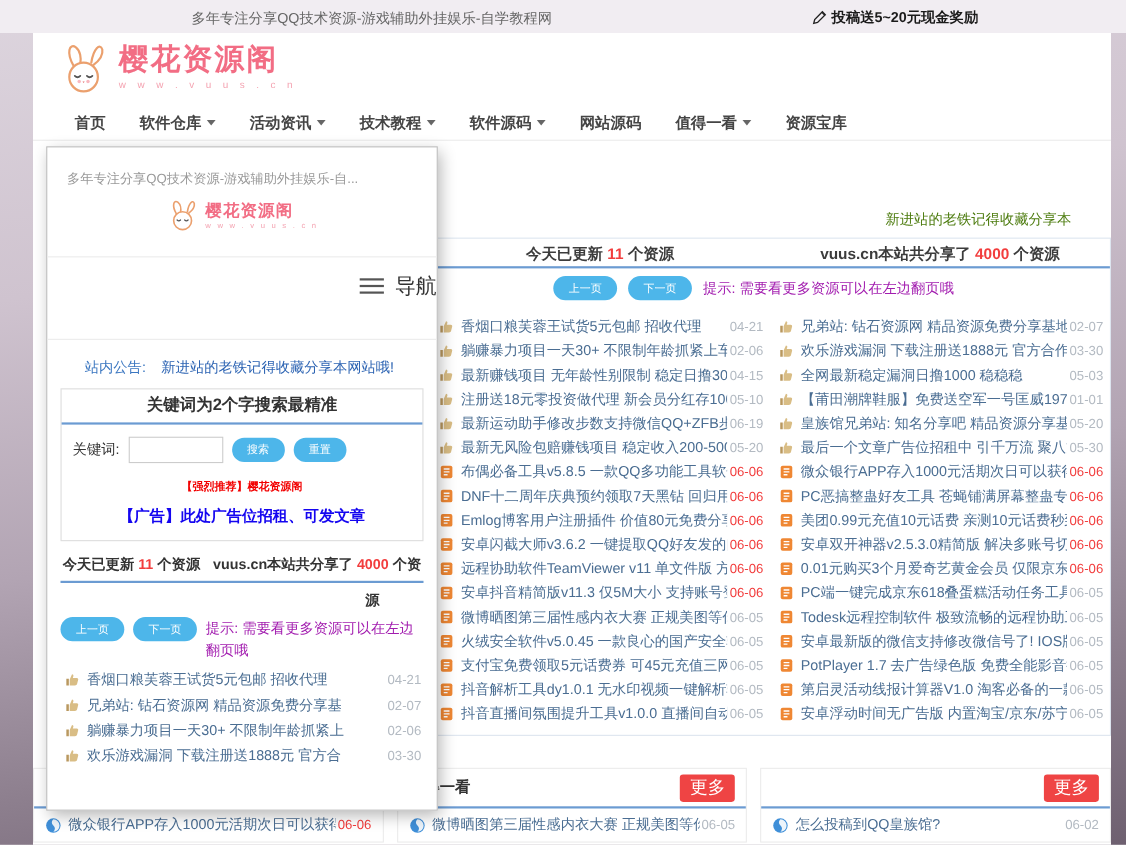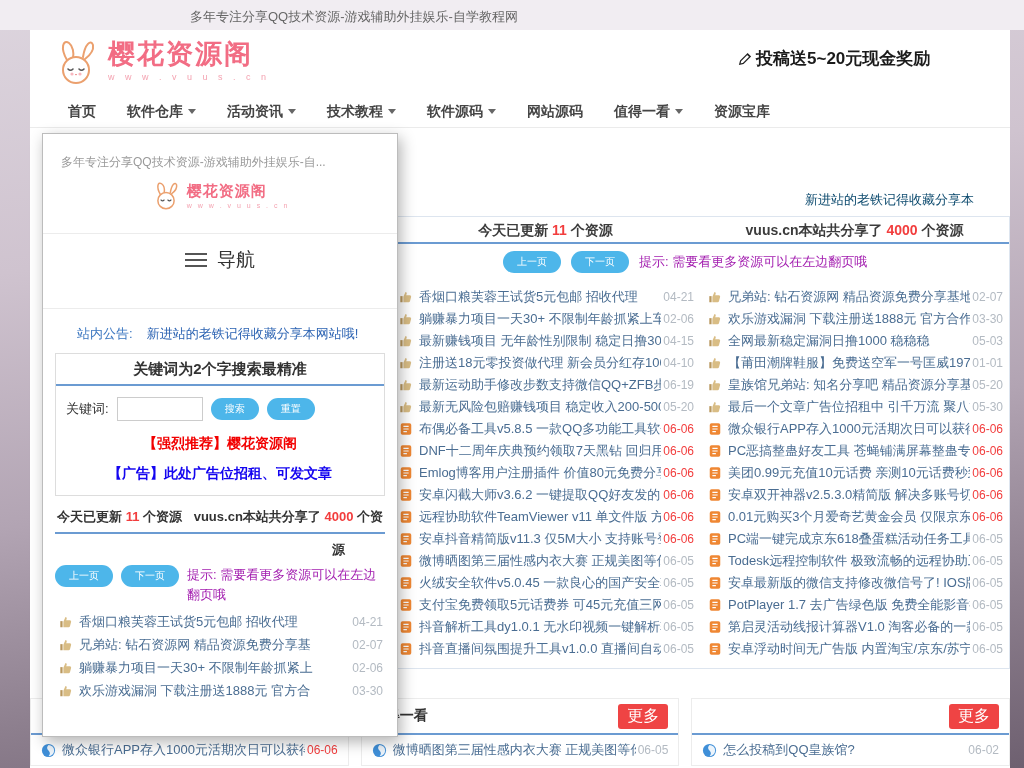--- a/index.html
+++ b/index.html
@@ -3,35 +3,35 @@
 <meta charset="utf-8">
 <style>
   html,body{margin:0;padding:0}
   body{
     width:1024px;height:768px;overflow:hidden;position:relative;
     font-family:"Liberation Sans","DejaVu Sans",sans-serif;
     background:linear-gradient(172deg,#ddd5de 0%,#cfc3cf 30%,#b2a4b3 58%,#8d7f8e 80%,#6e6070 100%);
   }
   
   .topbar{position:absolute;left:0;top:0;width:1024px;height:30px;background:#f1edf2;z-index:5;}
-  .topbar .slogan{position:absolute;left:190px;top:8px;font-size:13px;color:#666;}
-  .topbar .promo{position:absolute;left:738px;top:7px;font-size:17px;font-weight:bold;color:#1b1b1b;display:flex;align-items:center;gap:4px;margin-top:40px;}
+  .topbar .slogan{position:absolute;left:174px;top:8px;font-size:13px;color:#666;}
+  .topbar .promo{position:absolute;left:738px;top:7px;font-size:13px;font-weight:bold;color:#1b1b1b;display:flex;align-items:center;gap:4px;}
   
   .page{position:absolute;left:30px;top:30px;width:980px;height:738px;background:#fff;}
   
   .site-head{position:relative;height:66px;}
   .logo{position:absolute;left:22px;top:6px;display:flex;align-items:center;gap:8px;cursor:pointer;}
   .logo-text .name{font-size:27px;font-weight:bold;color:#f26d84;letter-spacing:2px;line-height:1.1;}
   .logo-text .url{font-size:9px;color:#f4a3b1;letter-spacing:4px;margin-top:2px;}
   
   .nav{position:absolute;top:66px;left:0;right:0;height:32px;border-bottom:1px solid #ebebeb;display:flex;align-items:center;padding-left:38px;box-sizing:border-box;}
   .nav-item{display:flex;align-items:center;margin-right:31px;font-size:14px;font-weight:600;color:#454545;cursor:pointer;white-space:nowrap;}
   .caret{width:0;height:0;border-left:4px solid transparent;border-right:4px solid transparent;border-top:5px solid #666;margin-left:5px;}
   
-  .announce{position:absolute;top:161px;right:36px;font-size:13px;color:#0c4a6e;white-space:nowrap;}
+  .announce{position:absolute;top:161px;right:36px;font-size:13px;color:#4d7c0f;white-space:nowrap;}
   
   .main-panel{position:absolute;left:360px;top:186px;width:620px;border:1px solid #dde5ef;background:#fff;box-sizing:border-box;}
   .panel-heads{display:flex;height:27px;}
   .panel-head{flex:1;text-align:center;line-height:27px;font-size:14px;font-weight:bold;color:#3c3c3c;border-bottom:2px solid #6b9bd2;}
   .panel-head b{color:#f23d3d;}
   .pagi{height:36px;display:flex;align-items:center;padding-left:112px;gap:10px;}
   .hint{font-size:13px;color:#a21caf;}
   .pill{background:#4db6ea;color:#fff;border:none;border-radius:13px;padding:4px 14px;font-size:10px;cursor:pointer;}
   .cols{display:flex;padding:6px 0 8px;}
   .col{flex:1;min-width:0;padding:0 6px;}
@@ -50,29 +50,29 @@
   .bp-item{height:30px;display:flex;align-items:center;padding:0 10px;font-size:13px;min-width:0;}
   .bp-item .icon{flex:0 0 15px;width:15px;height:15px;margin-right:6px;}
   .bp-item .txt{color:#4a6d92;flex:1;min-width:0;overflow:hidden;white-space:nowrap;cursor:pointer;}
   
   .overlay{position:absolute;left:12px;top:103px;width:356px;height:604px;background:#fff;border:1px solid #bcbcbc;box-shadow:3px 5px 14px rgba(0,0,0,.3);z-index:50;overflow:hidden;box-sizing:border-box;}
   .ov-slogan{margin:20px 18px 4px;color:#999;font-size:12px;white-space:nowrap;overflow:hidden;}
   .ov-logo{display:flex;justify-content:center;align-items:center;gap:6px;margin-top:8px;cursor:pointer;}
   .ov-logo .name{font-size:15px;font-weight:bold;color:#f26d84;letter-spacing:1px;}
   .ov-logo .url{font-size:7px;color:#f4a3b1;letter-spacing:2px;margin-top:1px;}
   .ov-divider{border-top:1px solid #ececec;margin-top:22px;}
-  .ov-nav{height:52px;display:flex;align-items:center;justify-content:center;font-size:19px;color:#333;gap:10px;cursor:pointer;}
+  .ov-nav{height:52px;display:flex;align-items:center;justify-content:flex-end;font-size:19px;color:#333;gap:10px;cursor:pointer;}
   .burger i{display:block;width:22px;height:2px;background:#555;margin:4px 0;}
   .ov-notice{margin:16px 0 10px;padding-left:34px;font-size:13px;color:#2d64b3;white-space:nowrap;overflow:hidden;}
   .ov-notice .lbl{color:#3a76c0;margin-right:14px;}
   .ov-search{margin:8px 12px 12px;border:1px solid #ddd;}
   .ov-search-title{height:30px;line-height:30px;text-align:center;font-weight:bold;font-size:15px;color:#333;border-bottom:2px solid #6b9bd2;}
   .ov-form{display:flex;align-items:center;gap:8px;padding:11px 10px 6px;font-size:13px;color:#333;}
   .ov-form input{width:80px;height:20px;border:1px solid #ccc;}
-  .ov-red{color:#f20000;font-weight:bold;text-align:center;font-size:14px;margin:8px 0 2px;}
+  .ov-red{color:#f20000;font-weight:bold;text-align:center;font-size:10px;margin:8px 0 2px;}
   .ov-blue{color:#1405f0;font-weight:bold;text-align:center;font-size:14px;margin:12px 0 12px;}
   .ov-stats{margin:12px 12px 0;}
   .ov-stats-head{display:flex;justify-content:space-between;font-size:13px;font-weight:bold;color:#333;padding:0 2px 6px;border-bottom:2px solid #6b9bd2;}
   .ov-stats-head b{color:#f23d3d;}
   .ov-wrap{text-align:right;padding:7px 40px 2px 0;font-weight:bold;font-size:13px;color:#333;}
   .ov-pagi{display:flex;align-items:flex-start;gap:8px;padding:4px 0 6px;}
   .ov-pagi .hint{flex:1;line-height:1.5;}
   .ov-list .row{height:23px;padding:0 2px;}
 </style>
 </head>
@@ -202,21 +202,21 @@
             <span class="date">04-15</span>
           </div>
 
           <div class="row">
             <svg class="icon" viewBox="0 0 16 16">
               <path d="M1.5 7h2.6v7H1.5z" fill="#b9985f"></path>
               <path d="M5 14V7.6L7.4 2.3c1 0 1.7.9 1.4 1.9L8.2 6h4.2c1 0 1.7.9 1.4 1.9l-1.1 4.3c-.3 1.1-1.1 1.8-2.2 1.8H5z" fill="#d9bd85"></path>
             </svg>
 
             <span class="txt">注册送18元零投资做代理 新会员分红存1000</span>
-            <span class="date">04-10</span>
+            <span class="date">05-10</span>
           </div>
 
           <div class="row">
             <svg class="icon" viewBox="0 0 16 16">
               <path d="M1.5 7h2.6v7H1.5z" fill="#b9985f"></path>
               <path d="M5 14V7.6L7.4 2.3c1 0 1.7.9 1.4 1.9L8.2 6h4.2c1 0 1.7.9 1.4 1.9l-1.1 4.3c-.3 1.1-1.1 1.8-2.2 1.8H5z" fill="#d9bd85"></path>
             </svg>
 
             <span class="txt">最新运动助手修改步数支持微信QQ+ZFB步</span>
             <span class="date">06-19</span>

